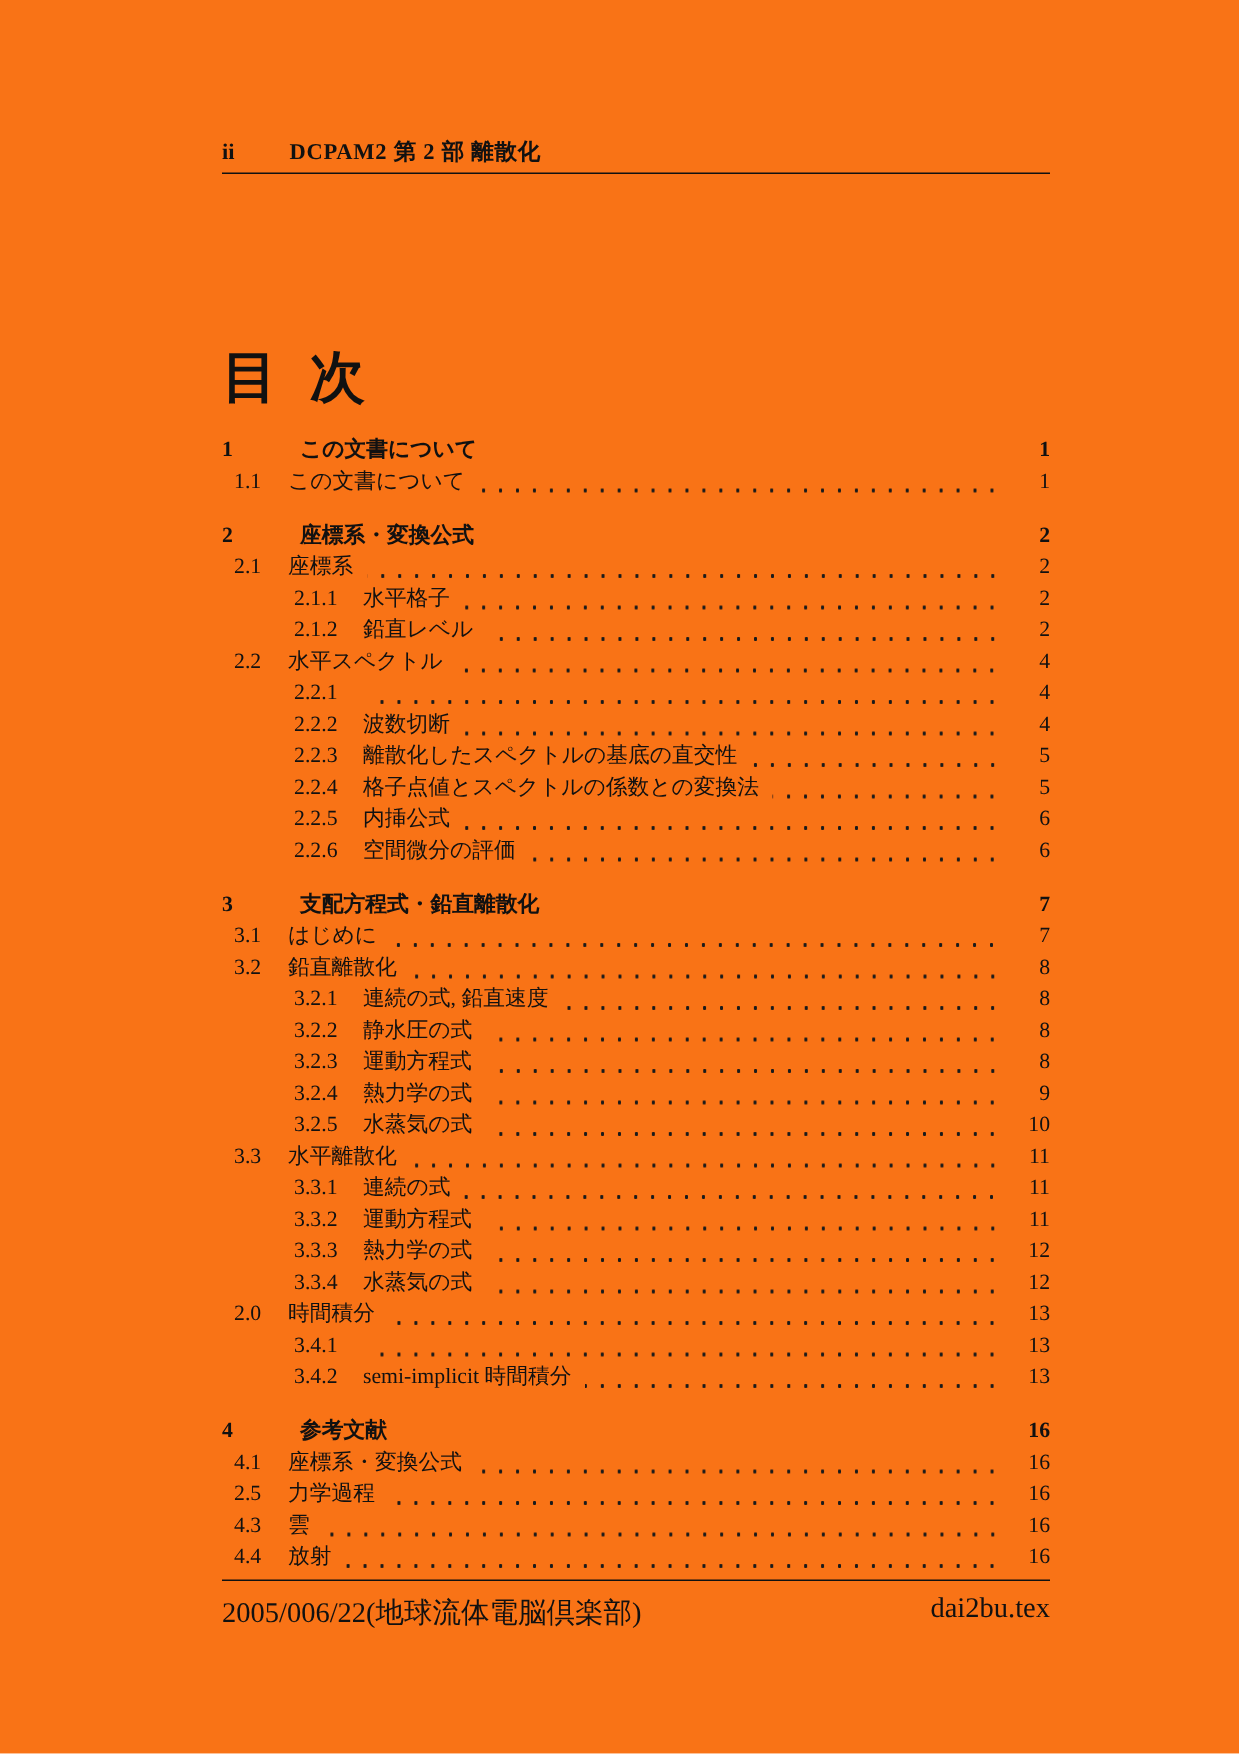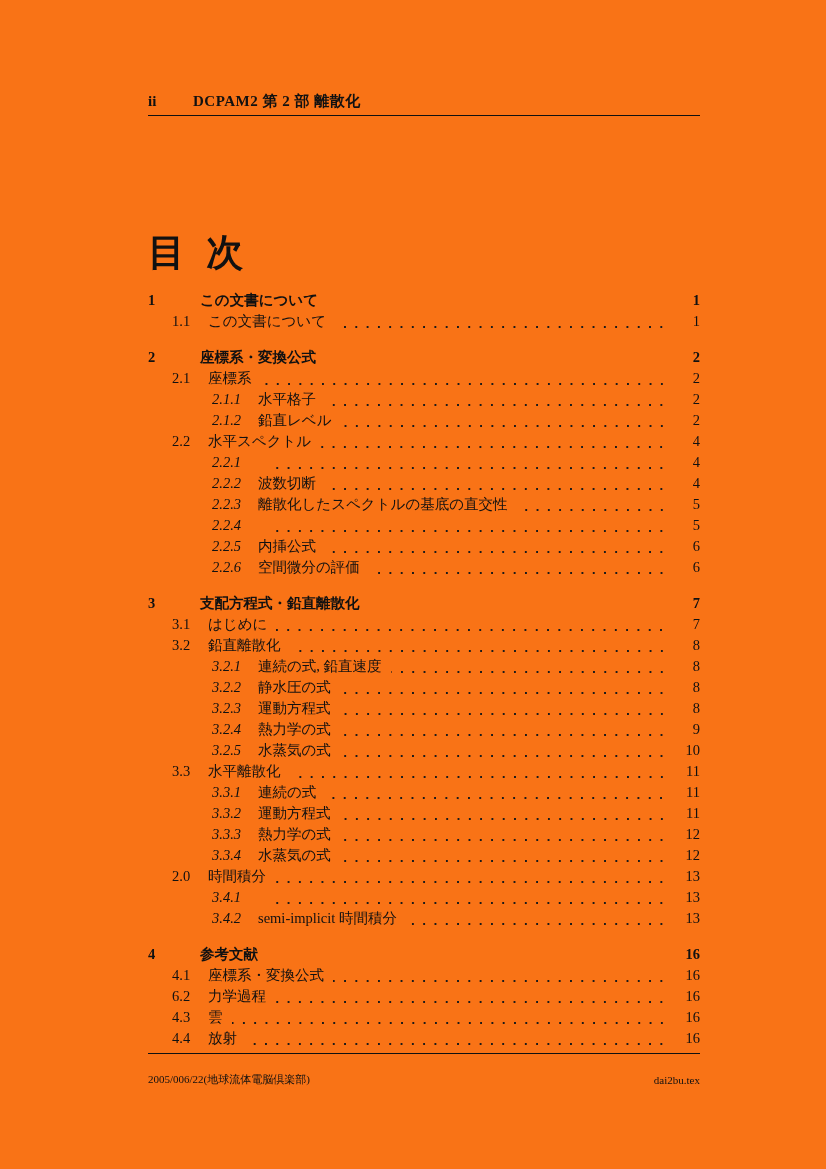--- a/index.html
+++ b/index.html
@@ -60,22 +60,22 @@
     height: 21px;
     white-space: nowrap;
   }
   .toc-row.chapter {
     font-weight: bold;
     margin-top: 15px;
   }
   .toc-row.chapter:first-child { margin-top: 0; }
   .toc-row .num { flex: 0 0 auto; }
   .toc-row.lvl0 .num { margin-left: 0;    width: 52px; }
-  .toc-row.lvl1 .num { margin-left: 24px; width: 36px; }
-  .toc-row.lvl2 .num { margin-left: 64px; width: 46px; font-style: italic; }
+  .toc-row.lvl1 .num { margin-left: 8px; width: 36px; }
+  .toc-row.lvl2 .num { margin-left: 48px; width: 46px; }
   .toc-row .ttl { flex: 0 0 auto; }
   .toc-row .leader {
     flex: 1 1 auto;
     height: 4px;
     align-self: flex-end;
     margin: 0 7px 3px 9px;
     background-image: radial-gradient(circle, #1a1a1a 1.15px, rgba(0,0,0,0) 1.35px);
     background-size: 11.3px 4px;
     background-repeat: repeat-x;
     background-position: right center;
@@ -87,25 +87,25 @@
     text-align: right;
   }
 
   
   .page-footer {
     position: absolute;
     top: 1053px;
     left: 148px;
     width: 552px;
     border-top: 1px solid #111111;
-    padding-top: 18px;
-    font-size: 11px;
+    padding-top: 8px;
+    font-size: 19px;
     display: flex;
     justify-content: space-between;
-    align-items: center;
+    align-items: flex-start;
   }
 </style>
 </head>
 <body>
 
 <div class="page">
 
   <div class="running-header">
     <span class="folio">ii</span>
     <span class="running-title">DCPAM2 第 2 部 離散化</span>
@@ -168,20 +168,21 @@
         <span class="pg">4</span>
       </div>
       <div class="toc-row lvl2">
         <span class="num">2.2.3</span>
         <span class="ttl">離散化したスペクトルの基底の直交性</span>
         <span class="leader"></span>
         <span class="pg">5</span>
       </div>
       <div class="toc-row lvl2">
         <span class="num">2.2.4</span>
+        <span class="ttl">格子点値とスペクトルの係数との変換法</span>
         <span class="leader"></span>
         <span class="pg">5</span>
       </div>
       <div class="toc-row lvl2">
         <span class="num">2.2.5</span>
         <span class="ttl">内挿公式</span>
         <span class="leader"></span>
         <span class="pg">6</span>
       </div>
       <div class="toc-row lvl2">
@@ -291,21 +292,21 @@
         <span class="leader"></span>
         <span class="pg">16</span>
       </div>
       <div class="toc-row lvl1">
         <span class="num">4.1</span>
         <span class="ttl">座標系・変換公式</span>
         <span class="leader"></span>
         <span class="pg">16</span>
       </div>
       <div class="toc-row lvl1">
-        <span class="num">6.2</span>
+        <span class="num">2.5</span>
         <span class="ttl">力学過程</span>
         <span class="leader"></span>
         <span class="pg">16</span>
       </div>
       <div class="toc-row lvl1">
         <span class="num">4.3</span>
         <span class="ttl">雲</span>
         <span class="leader"></span>
         <span class="pg">16</span>
       </div>

